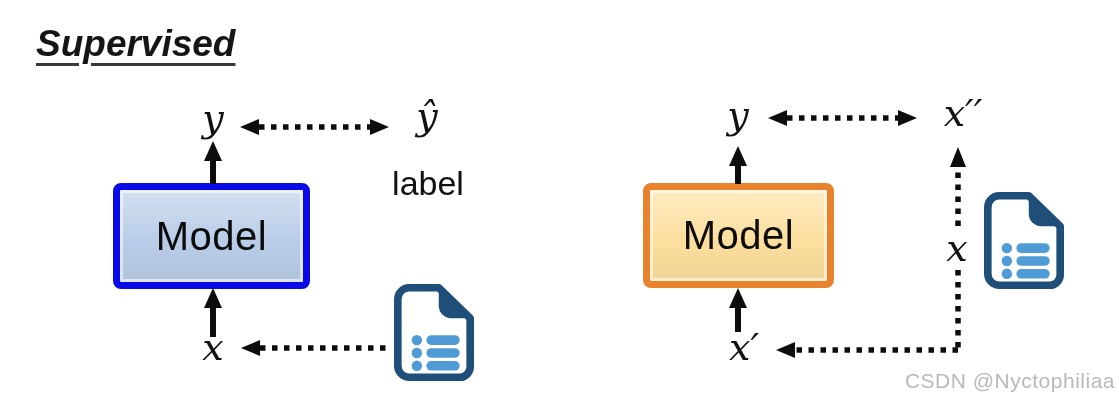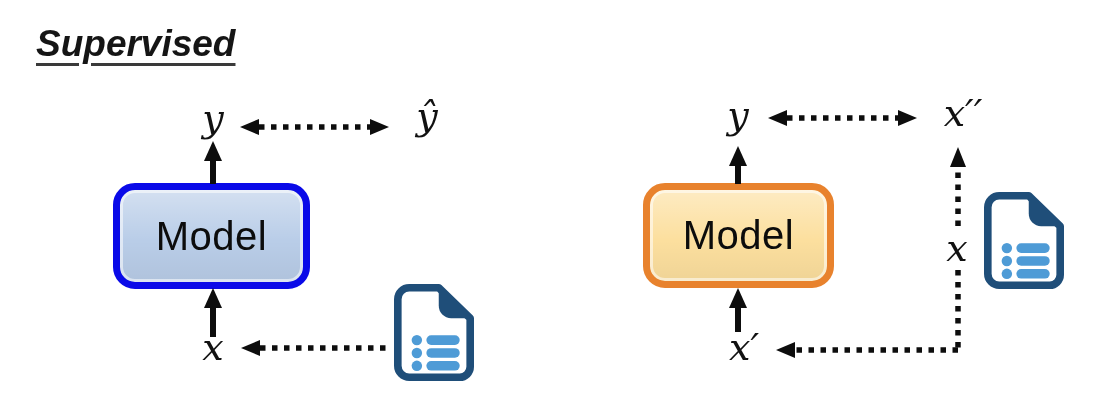--- a/index.html
+++ b/index.html
@@ -44,21 +44,21 @@
     font-size: 34px;
     color: #111;
     line-height: 1;
     transform: translateX(-50%);
   }
   .model-box {
     position: absolute;
     width: 197px;
     height: 106px;
     border: 7px solid var(--border, #333);
-    border-radius: 22px;
+    border-radius: 8px;
     background-color: var(--fill, #ddd);
     background-image: linear-gradient(180deg, rgba(255,255,255,0.38), rgba(255,255,255,0) 55%, rgba(0,0,0,0.05));
     box-shadow: inset 0 0 0 3px rgba(255,255,255,0.55);
     display: flex;
     align-items: center;
     justify-content: center;
   }
   .model-box .model-text {
     font-size: 40px;
     color: #0c0c0c;
@@ -89,20 +89,21 @@
 <body>
 
 <div class="canvas">
 
   <div class="title left-title">
     <span class="tline">Supervised</span>
   </div>
 
   <div class="math" style="left:213px; top:99px;">y</div>
   <div class="math" style="left:427px; top:97px;">ŷ</div>
+  <div class="caption" style="left:428px; top:166px;">label</div>
   <div class="math" style="left:213px; top:328px;">x</div>
 
   <div class="math" style="left:738px; top:96px;">y</div>
   <div class="math" style="left:963px; top:94px;">x′′</div>
   <div class="math" style="left:957px; top:229px;">x</div>
   <div class="math" style="left:744px; top:328px;">x′</div>
 
   <div class="model-box box-blue" style="--border: #0a0ae8; --fill: #b9cde8;">
     <span class="model-text">Model</span>
   </div>
@@ -164,14 +165,15 @@
     <g>
       <circle cx="24" cy="59" r="5.5" fill="#4e9bd6"></circle>
       <circle cx="24" cy="72.5" r="5.5" fill="#4e9bd6"></circle>
       <circle cx="24" cy="86" r="5.5" fill="#4e9bd6"></circle>
       <rect x="34" y="54" width="35" height="10" rx="5" fill="#4e9bd6"></rect>
       <rect x="34" y="67.5" width="35" height="10" rx="5" fill="#4e9bd6"></rect>
       <rect x="34" y="81" width="35" height="10" rx="5" fill="#4e9bd6"></rect>
     </g>
   </svg>
 
+  <div class="watermark" style="color: rgb(185, 185, 185);">CSDN @Nyctophiliaa</div>
 
 </div>
 
 </body></html>

